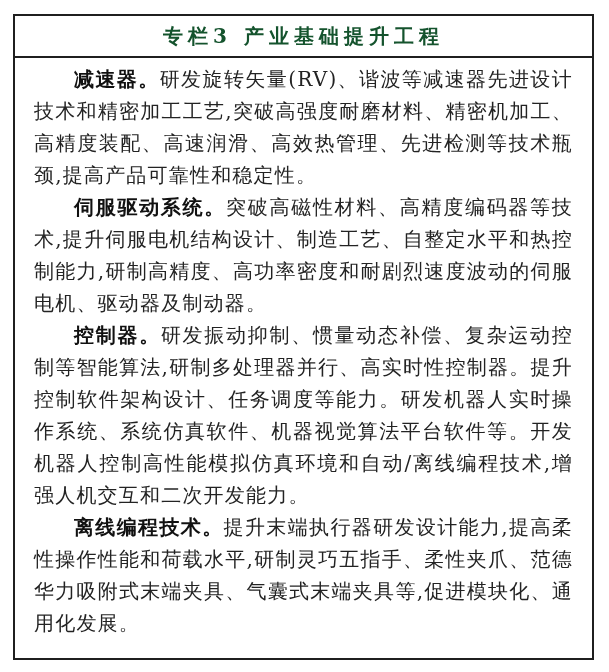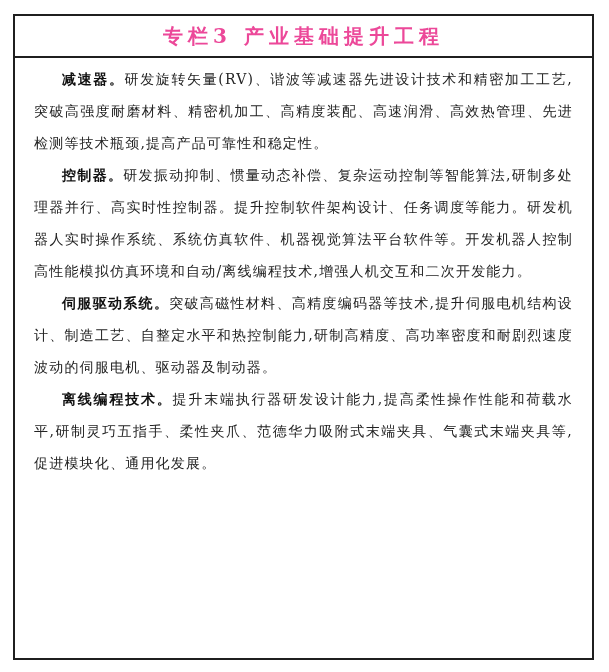--- a/index.html
+++ b/index.html
@@ -28,29 +28,29 @@
   }
   .panel-title {
     height: 40px;
     border-bottom: 2px solid #1f1f1f;
     display: flex;
     align-items: center;
     justify-content: center;
     font-weight: bold;
     font-size: 20px;
     letter-spacing: 5px;
-    color: #ec4899;
+    color: #14532d;
   }
   .panel-body {
     padding: 5px 19px 0 19px;
   }
   .para {
     margin: 0;
     text-indent: 2em;
-    font-size: 14px;
+    font-size: 20px;
     line-height: 32px;
     letter-spacing: 1.2px;
     text-align: justify;
     text-justify: inter-character;
     color: #232323;
   }
   .para .lead {
     font-weight: bold;
     color: #111111;
   }
@@ -58,18 +58,18 @@
 </head>
 <body>
 
 <div class="page">
   <div class="panel">
     <div class="panel-title">
       <span>专栏3  产业基础提升工程</span>
     </div>
     <div class="panel-body">
       <p class="para"><span class="lead">减速器。</span><span>研发旋转矢量(RV)、谐波等减速器先进设计技术和精密加工工艺,突破高强度耐磨材料、精密机加工、高精度装配、高速润滑、高效热管理、先进检测等技术瓶颈,提高产品可靠性和稳定性。</span></p>
+      <p class="para"><span class="lead">伺服驱动系统。</span><span>突破高磁性材料、高精度编码器等技术,提升伺服电机结构设计、制造工艺、自整定水平和热控制能力,研制高精度、高功率密度和耐剧烈速度波动的伺服电机、驱动器及制动器。</span></p>
       <p class="para"><span class="lead">控制器。</span><span>研发振动抑制、惯量动态补偿、复杂运动控制等智能算法,研制多处理器并行、高实时性控制器。提升控制软件架构设计、任务调度等能力。研发机器人实时操作系统、系统仿真软件、机器视觉算法平台软件等。开发机器人控制高性能模拟仿真环境和自动/离线编程技术,增强人机交互和二次开发能力。</span></p>
-      <p class="para"><span class="lead">伺服驱动系统。</span><span>突破高磁性材料、高精度编码器等技术,提升伺服电机结构设计、制造工艺、自整定水平和热控制能力,研制高精度、高功率密度和耐剧烈速度波动的伺服电机、驱动器及制动器。</span></p>
       <p class="para"><span class="lead">离线编程技术。</span><span>提升末端执行器研发设计能力,提高柔性操作性能和荷载水平,研制灵巧五指手、柔性夹爪、范德华力吸附式末端夹具、气囊式末端夹具等,促进模块化、通用化发展。</span></p>
     </div>
   </div>
 </div>
 
 </body></html>

